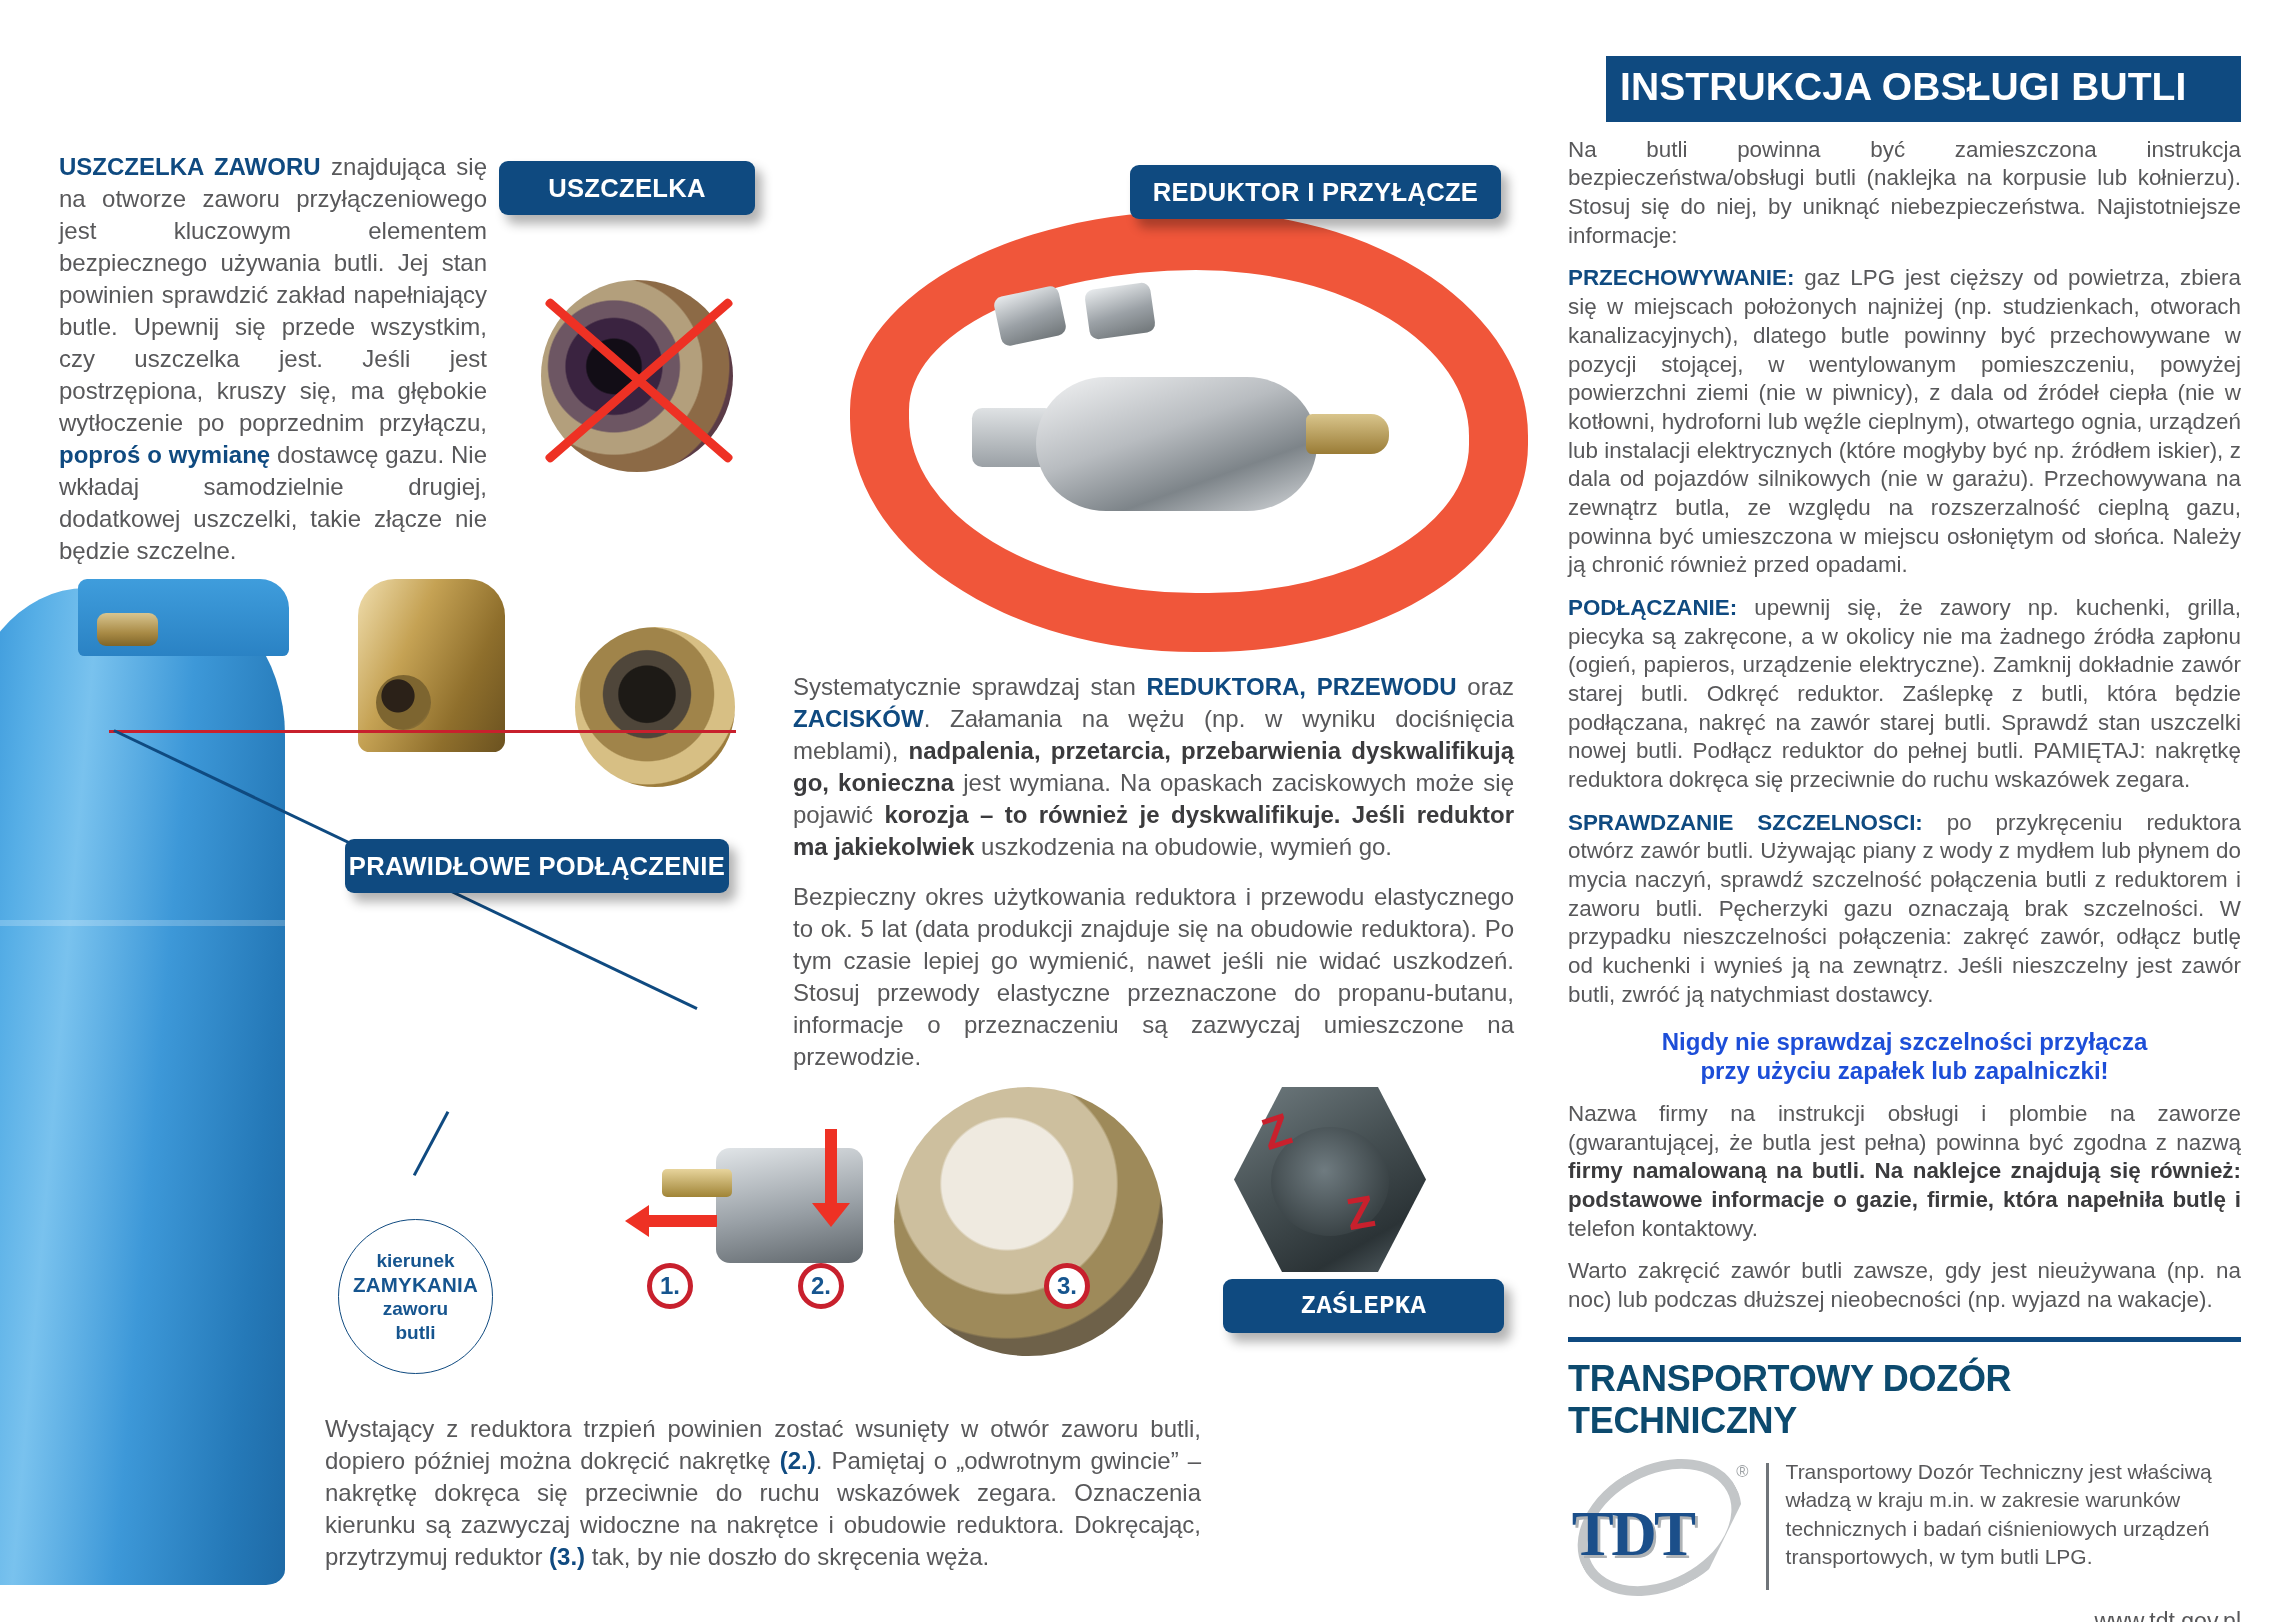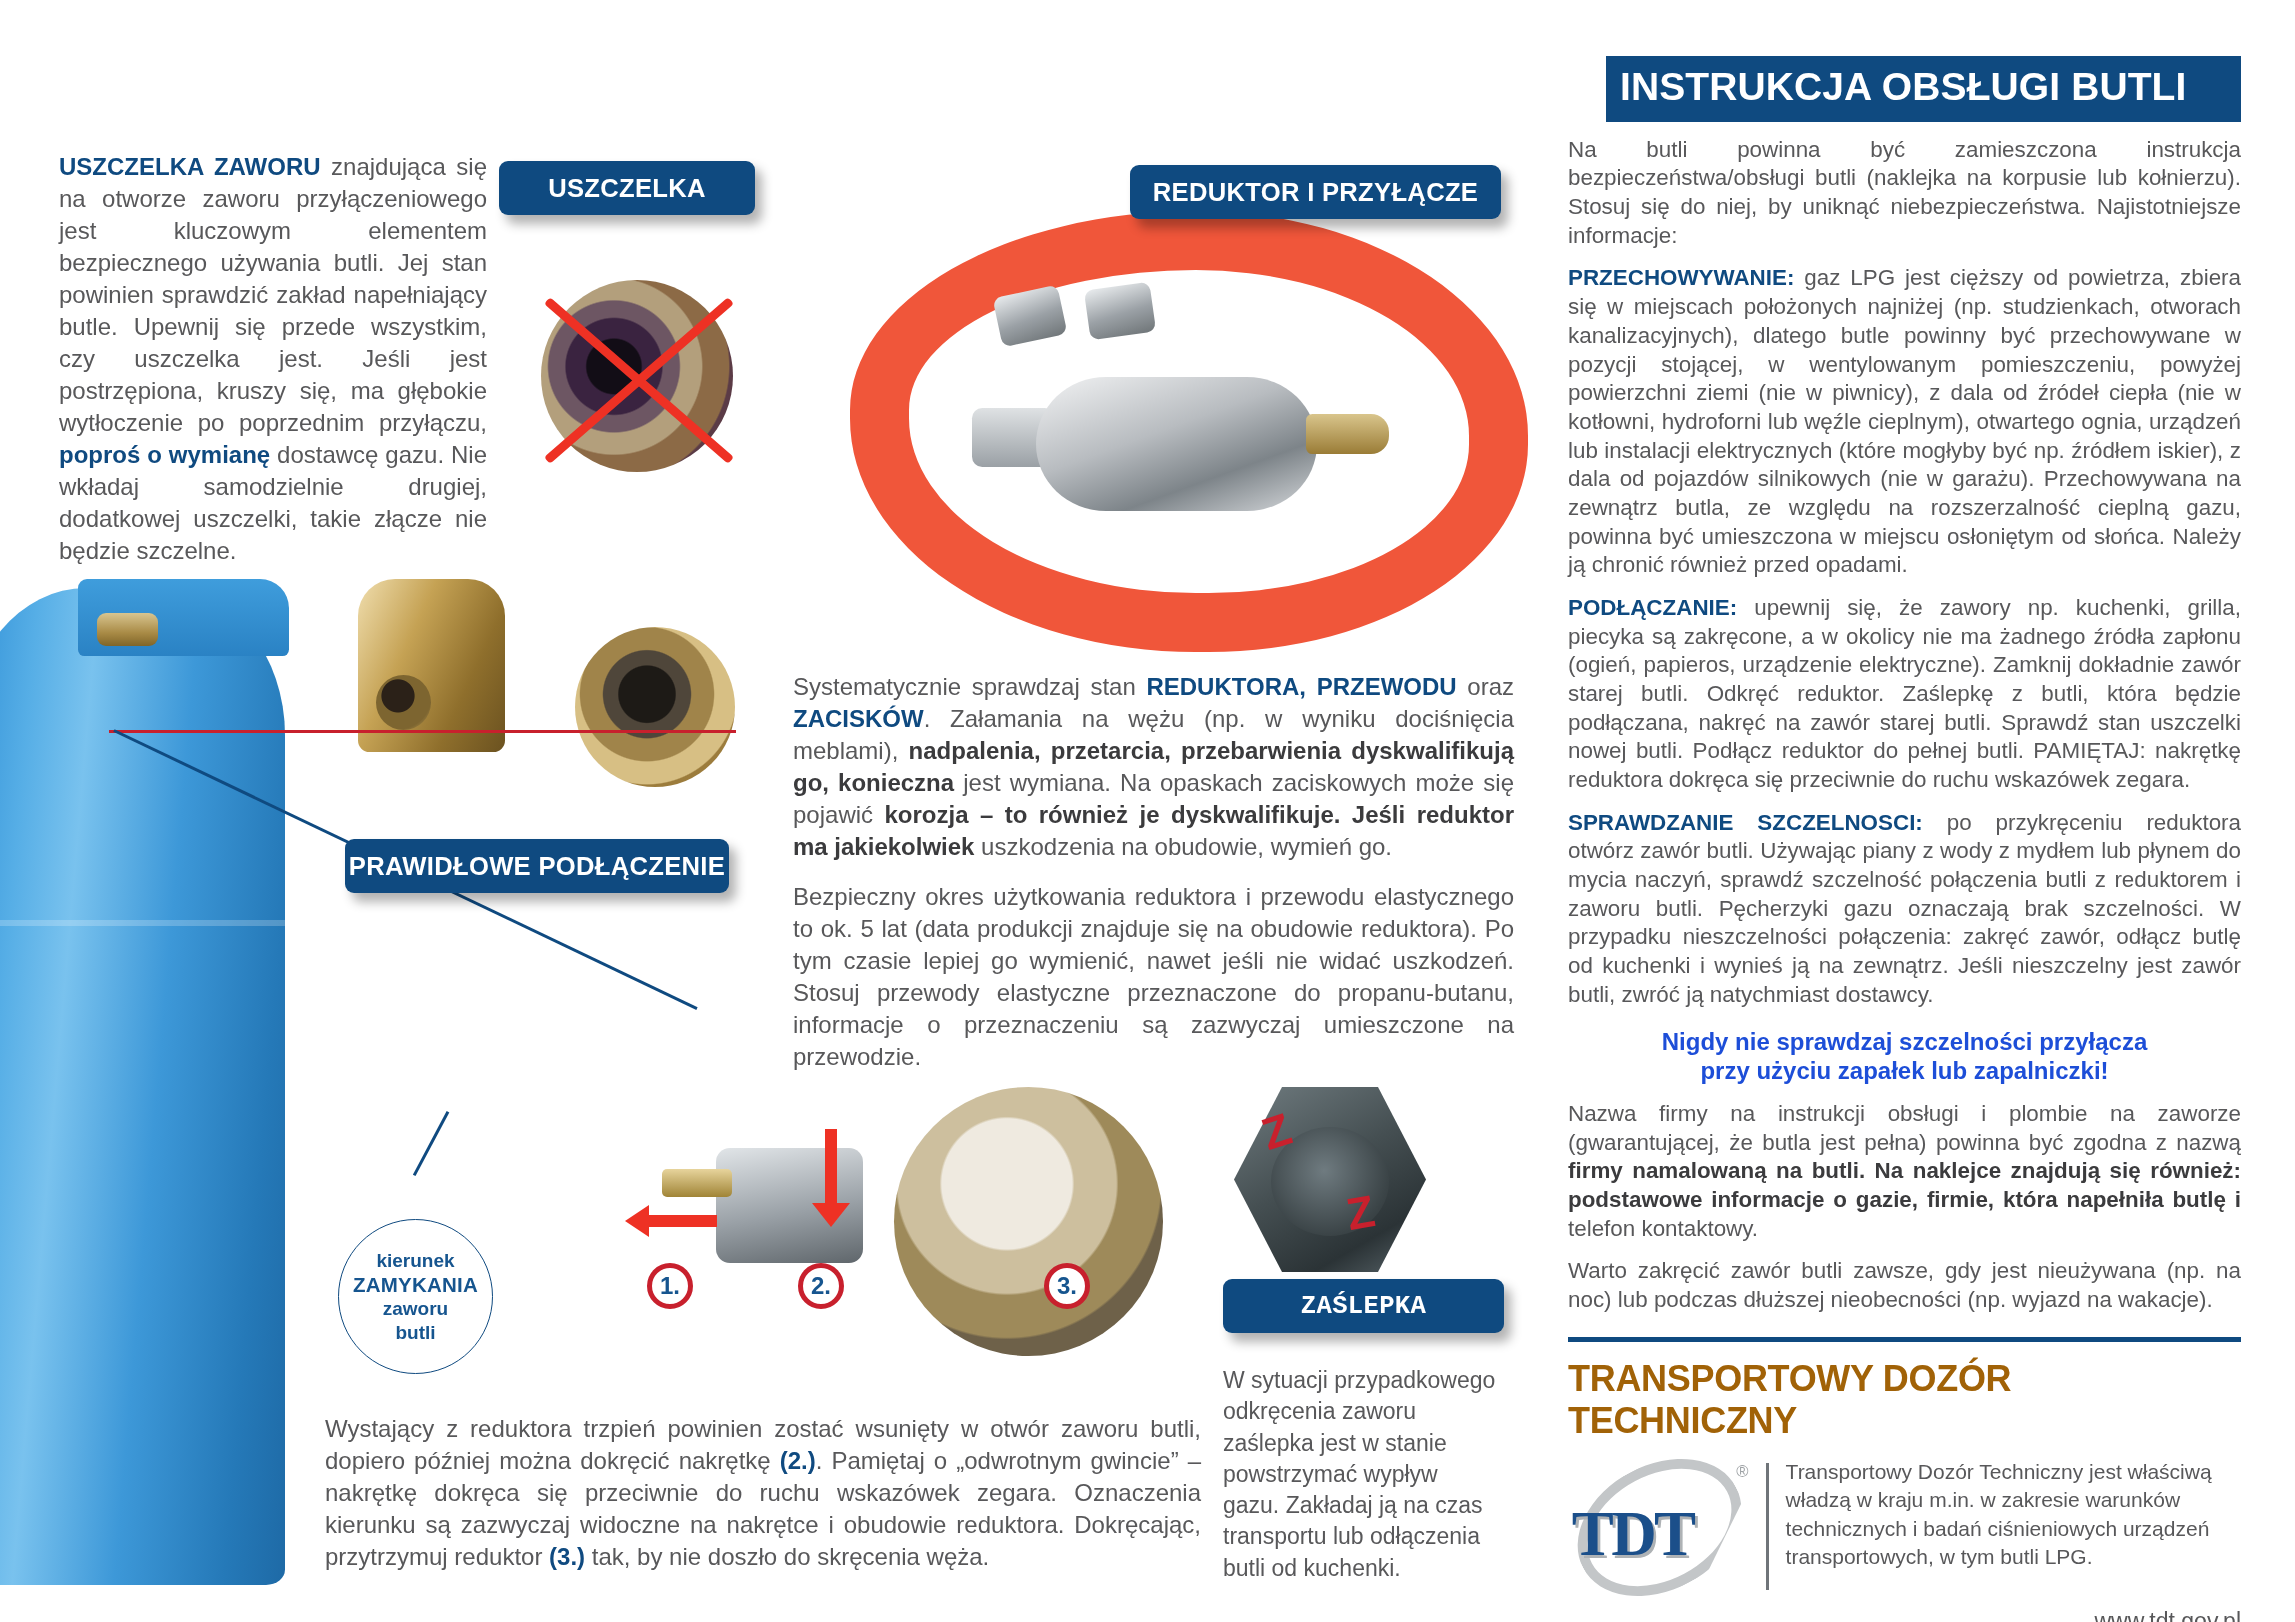--- a/index.html
+++ b/index.html
@@ -208,21 +208,21 @@
     font-stretch: condensed;
   }
   .rpara b.key { color: #0f4a80; font-weight: bold; }
   .rpara b.dk { color: #3b3b3d; font-weight: bold; }
   #warn-red {
     color: #1d4ed8; font-size: 24px; font-weight: bold;
     text-align: center; line-height: 1.2; margin-top: 19px;
   }
   #rule { height: 5.8px; background: #0f4a80; margin-top: 22px; }
   #tdt-title {
-    color: #a16207; font-size: 36px; font-weight: bold;
+    color: #0c4a6e; font-size: 36px; font-weight: bold;
     margin-top: 15.3px; letter-spacing: -0.3px;
   }
   #tdt-block { display: flex; margin-top: 16.6px; align-items: flex-start; }
   #tdt-logo { position: relative; width: 192px; height: 137px; flex: 0 0 192px; }
   #tdt-swoosh {
     position:absolute; left: 5.1px; top: 6.4px; width: 173px; height: 125px;
     border: 10.2px solid #c3c6c8; border-radius: 50%;
     transform: rotate(-28deg);
     clip-path: polygon(0 0, 100% 0, 100% 62%, 62% 100%, 0 100%);
   }
@@ -288,23 +288,20 @@
 
   <div id="mid-col">
     <p class="para"><span>Systematycznie sprawdzaj stan </span><b>REDUKTORA, PRZEWODU</b><span> oraz </span><b>ZACISKÓW</b><span>. Załamania na wężu (np. w wyniku dociśnięcia meblami), </span><span class="dark">nadpalenia, przetarcia, przebarwienia dyskwalifikują go, konieczna</span><span> jest wymiana. Na opaskach zaciskowych może się pojawić </span><span class="dark">korozja – to również je dyskwalifikuje. Jeśli reduktor ma jakiekolwiek</span><span> uszkodzenia na obudowie, wymień go.</span></p>
     <p class="para">Bezpieczny okres użytkowania reduktora i przewodu elastycznego to ok. 5 lat (data produkcji znajduje się na obudowie reduktora). Po tym czasie lepiej go wymienić, nawet jeśli nie widać uszkodzeń. Stosuj przewody elastyczne przeznaczone do propanu-butanu, informacje o przeznaczeniu są zazwyczaj umieszczone na przewodzie.</p>
   </div>
 
   <div id="bottom-col">
     <p class="para"><span>Wystający z reduktora trzpień powinien zostać wsunięty w otwór zaworu butli, dopiero później można dokręcić nakrętkę </span><b>(2.)</b><span>. Pamiętaj o „odwrotnym gwincie” – nakrętkę dokręca się przeciwnie do ruchu wskazówek zegara. Oznaczenia kierunku są zazwyczaj widoczne na nakrętce i obudowie reduktora. Dokręcając, przytrzymuj reduktor </span><b>(3.)</b><span> tak, by nie doszło do skręcenia węża.</span></p>
   </div>
 
-  <div id="cap-col">
-    <p class="para">W sytuacji przypadkowego odkręcenia zaworu zaślepka jest w stanie powstrzymać wypływ gazu. Zakładaj ją na czas transportu lub odłączenia butli od kuchenki.</p>
-  </div>
 
   <div class="step-circle" id="step-1">1.</div>
   <div class="step-circle" id="step-2">2.</div>
   <div class="step-circle" id="step-3">3.</div>
 
   <div id="valve-callout">
     <span>kierunek</span>
     <span class="emph">ZAMYKANIA</span>
     <span>zaworu</span>
     <span>butli</span>

